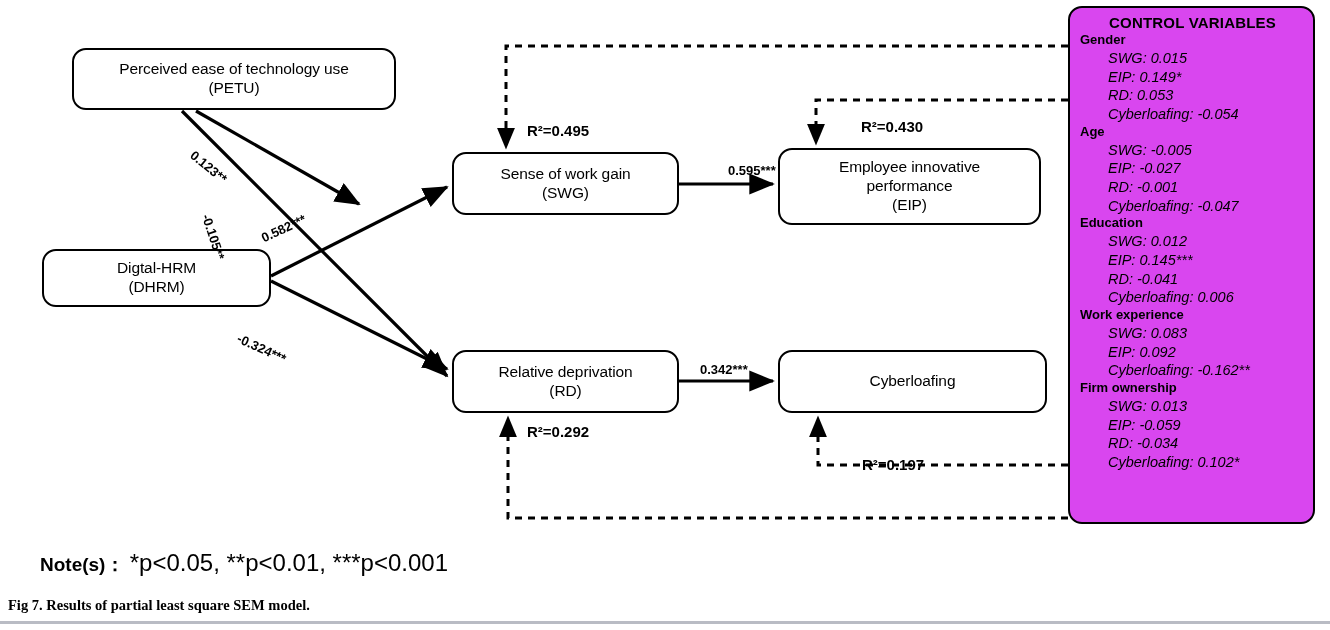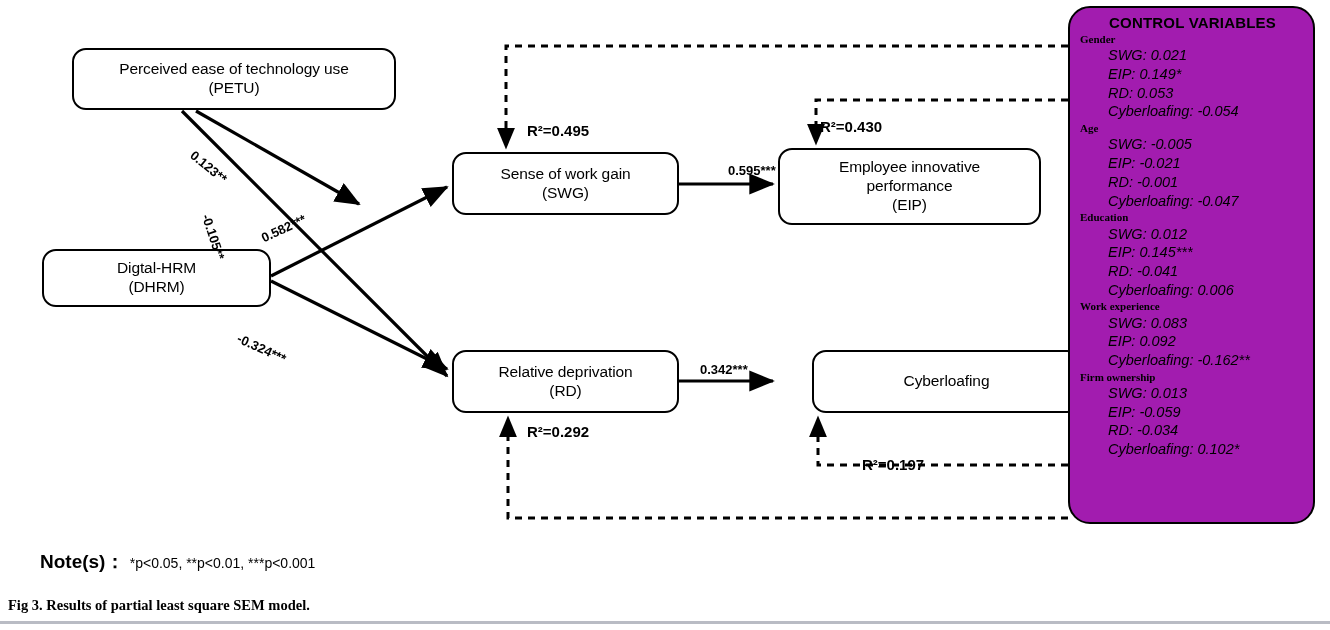--- a/index.html
+++ b/index.html
@@ -45,50 +45,49 @@
     letter-spacing: -0.1px;
     z-index: 3;
   }
   .node span { display: block; padding: 0 6px; }
 
   #node-petu  { left: 72px;  top: 48px;  width: 324px; height: 62px; }
   #node-dhrm  { left: 42px;  top: 249px; width: 229px; height: 58px; }
   #node-swg   { left: 452px; top: 152px; width: 227px; height: 63px; }
   #node-eip   { left: 778px; top: 148px; width: 263px; height: 77px; }
   #node-rd    { left: 452px; top: 350px; width: 227px; height: 63px; }
-  #node-cyber { left: 812px; top: 350px; width: 269px; height: 63px; }
+  #node-cyber { left: 778px; top: 350px; width: 269px; height: 63px; }
 
   
   #control-panel {
     position: absolute;
     left: 1068px;
     top: 6px;
     width: 247px;
     height: 518px;
     box-sizing: border-box;
     border: 2.5px solid #000;
-    border-radius: 22px;
-    background: #a21caf;
+    border-radius: 14px;
+    background: #d946ef;
     z-index: 4;
     padding: 6px 8px 4px 10px;
     overflow: hidden;
   }
   #control-title {
     font-weight: bold;
     font-size: 15px;
     text-align: center;
     letter-spacing: 0.2px;
     margin-bottom: 1px;
   }
   .cv-group { margin: 0; }
   .cv-name {
     font-weight: bold;
-    font-size: 11px;
+    font-size: 13px;
     line-height: 1.3;
-    font-family: Liberation Serif, serif;
   }
   .cv-stat {
     font-style: italic;
     font-size: 14.5px;
     line-height: 1.29;
     padding-left: 28px;
     white-space: nowrap;
   }
 
   
@@ -97,21 +96,21 @@
     font-size: 13.5px;
     font-weight: bold;
     white-space: nowrap;
     z-index: 5;
   }
   .lbl-r2 { font-size: 15px; font-weight: bold; }
   .lbl-path { font-size: 13px; font-weight: bold; }
   .lbl-rot { transform-origin: left center; }
 
   #r2-swg   { left: 527px; top: 122px; }
-  #r2-eip   { left: 820px; top: 118px; }
+  #r2-eip   { left: 861px; top: 118px; }
   #r2-rd    { left: 527px; top: 423px; text-align: right; }
   #r2-cyber { left: 862px; top: 423px; margin-top: 33px; }
 
   #p-swg-eip { left: 728px; top: 163px; }
   #p-rd-cyb  { left: 700px; top: 362px; }
 
   #p-123 { left: 192px; top: 146px; transform: rotate(39deg); }
   #p-105 { left: 206px; top: 207px; transform: rotate(72deg); }
   #p-582 { left: 262px; top: 231px; transform: rotate(-25deg); }
   #p-324 { left: 238px; top: 330px; transform: rotate(25deg); }
@@ -119,21 +118,21 @@
   
   #note-row {
     position: absolute;
     left: 40px;
     top: 549px;
     font-size: 19px;
     white-space: nowrap;
     z-index: 5;
   }
   #note-label { font-weight: bold; }
-  #note-text { font-size: 14px; }
+  #note-text { font-size: 24px; }
 
   #caption {
     position: absolute;
     left: 8px;
     top: 597px;
     font-family: "Liberation Serif", serif;
     font-weight: bold;
     font-size: 14.5px;
     white-space: nowrap;
     z-index: 5;
@@ -237,30 +236,30 @@
   <div class="lbl lbl-path lbl-rot" id="p-123">0.123**</div>
   <div class="lbl lbl-path lbl-rot" id="p-105">-0.105**</div>
   <div class="lbl lbl-path lbl-rot" id="p-582">0.582***</div>
   <div class="lbl lbl-path lbl-rot" id="p-324">-0.324***</div>
 
   <div id="control-panel">
     <div id="control-title">CONTROL VARIABLES</div>
 
     <div class="cv-group">
       <div class="cv-name">Gender</div>
-      <div class="cv-stat">SWG: 0.021</div>
+      <div class="cv-stat">SWG: 0.015</div>
       <div class="cv-stat">EIP: 0.149*</div>
       <div class="cv-stat">RD: 0.053</div>
       <div class="cv-stat">Cyberloafing: -0.054</div>
     </div>
 
     <div class="cv-group">
       <div class="cv-name">Age</div>
       <div class="cv-stat">SWG: -0.005</div>
-      <div class="cv-stat">EIP: -0.021</div>
+      <div class="cv-stat">EIP: -0.027</div>
       <div class="cv-stat">RD: -0.001</div>
       <div class="cv-stat">Cyberloafing: -0.047</div>
     </div>
 
     <div class="cv-group">
       <div class="cv-name">Education</div>
       <div class="cv-stat">SWG: 0.012</div>
       <div class="cv-stat">EIP: 0.145***</div>
       <div class="cv-stat">RD: -0.041</div>
       <div class="cv-stat">Cyberloafing: 0.006</div>
@@ -280,16 +279,16 @@
       <div class="cv-stat">RD: -0.034</div>
       <div class="cv-stat">Cyberloafing: 0.102*</div>
     </div>
   </div>
 
   <div id="note-row">
     <span id="note-label">Note(s)：</span>
     <span id="note-text">*p&lt;0.05, **p&lt;0.01, ***p&lt;0.001</span>
   </div>
 
-  <div id="caption">Fig 3.  Results of partial least square SEM model.</div>
+  <div id="caption">Fig 7.  Results of partial least square SEM model.</div>
   <div id="bottom-rule"></div>
 
 </div>
 
 </body></html>

